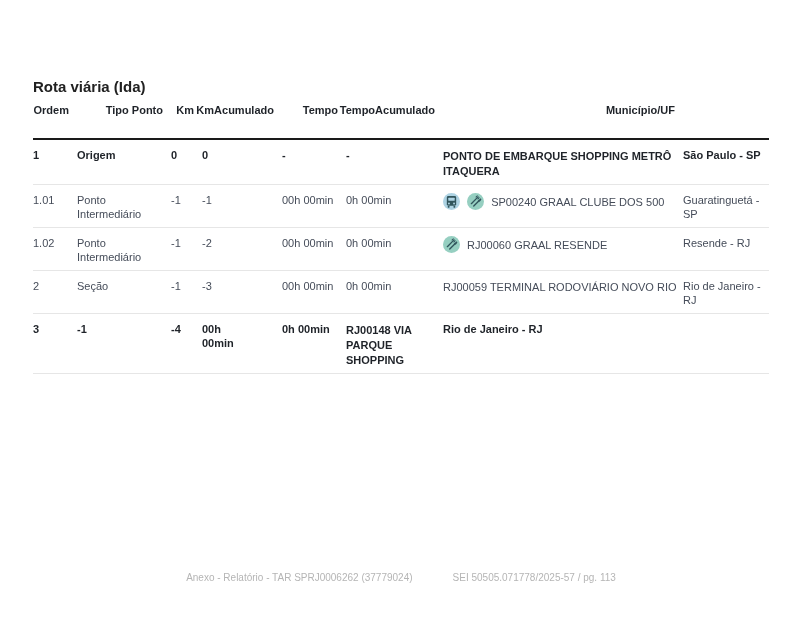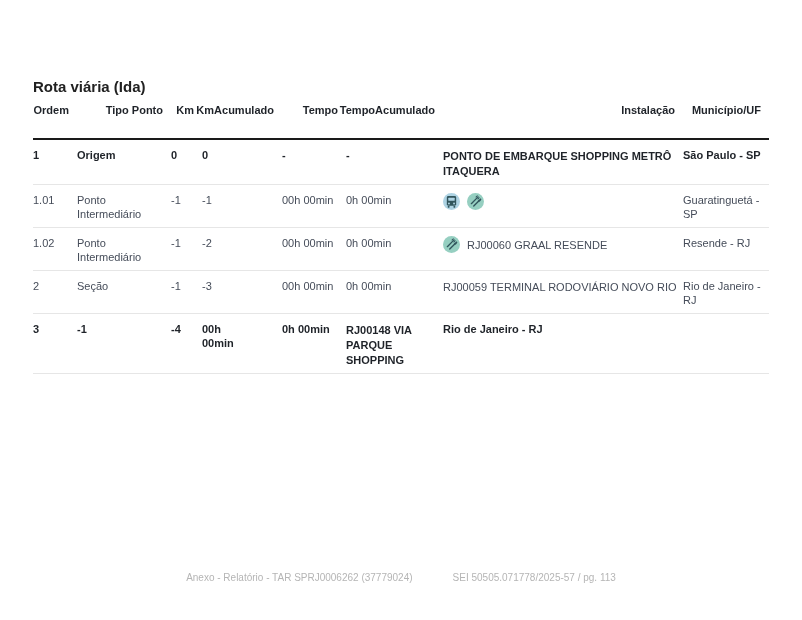--- a/index.html
+++ b/index.html
@@ -81,24 +81,20 @@
         <span>Km</span>
         <span>Acumulado</span>
       </div>
       <div class="th">
         <span></span>
         <span>Tempo</span>
       </div>
       <div class="th">
         <span>Tempo</span>
         <span>Acumulado</span>
-      </div>
-      <div class="th">
-        <span></span>
-        <span>Instalação</span>
       </div>
       <div class="th">
         <span></span>
         <span>Município/UF</span>
       </div>
     </div>
 
     <div class="grid-row row bold">
       <div class="cell">1</div>
       <div class="cell">Origem</div>
@@ -135,20 +131,21 @@
             <g transform="rotate(45 8 8)" fill="#31555c">
               <rect x="6" y="4.6" width="1.3" height="8.2" rx="0.6"></rect>
               <rect x="5" y="2.6" width="1" height="2.6" rx="0.4"></rect>
               <rect x="6.2" y="2.6" width="1" height="2.6" rx="0.4"></rect>
               <rect x="7.4" y="2.6" width="1" height="2.6" rx="0.4"></rect>
               <rect x="9.2" y="4.2" width="1.3" height="8.6" rx="0.6"></rect>
               <path d="M9.2 2.6 h1.3 q0.9 1.8 0 3.6 h-1.3 z"></path>
             </g>
           </svg>
         </span>
+        <span class="inst-text">SP00240 GRAAL CLUBE DOS 500</span>
       </div>
       <div class="cell mun">Guaratinguetá - SP</div>
     </div>
 
     <div class="grid-row row">
       <div class="cell">1.02</div>
       <div class="cell">Ponto Intermediário</div>
       <div class="cell">-1</div>
       <div class="cell">-2</div>
       <div class="cell">00h 00min</div>

